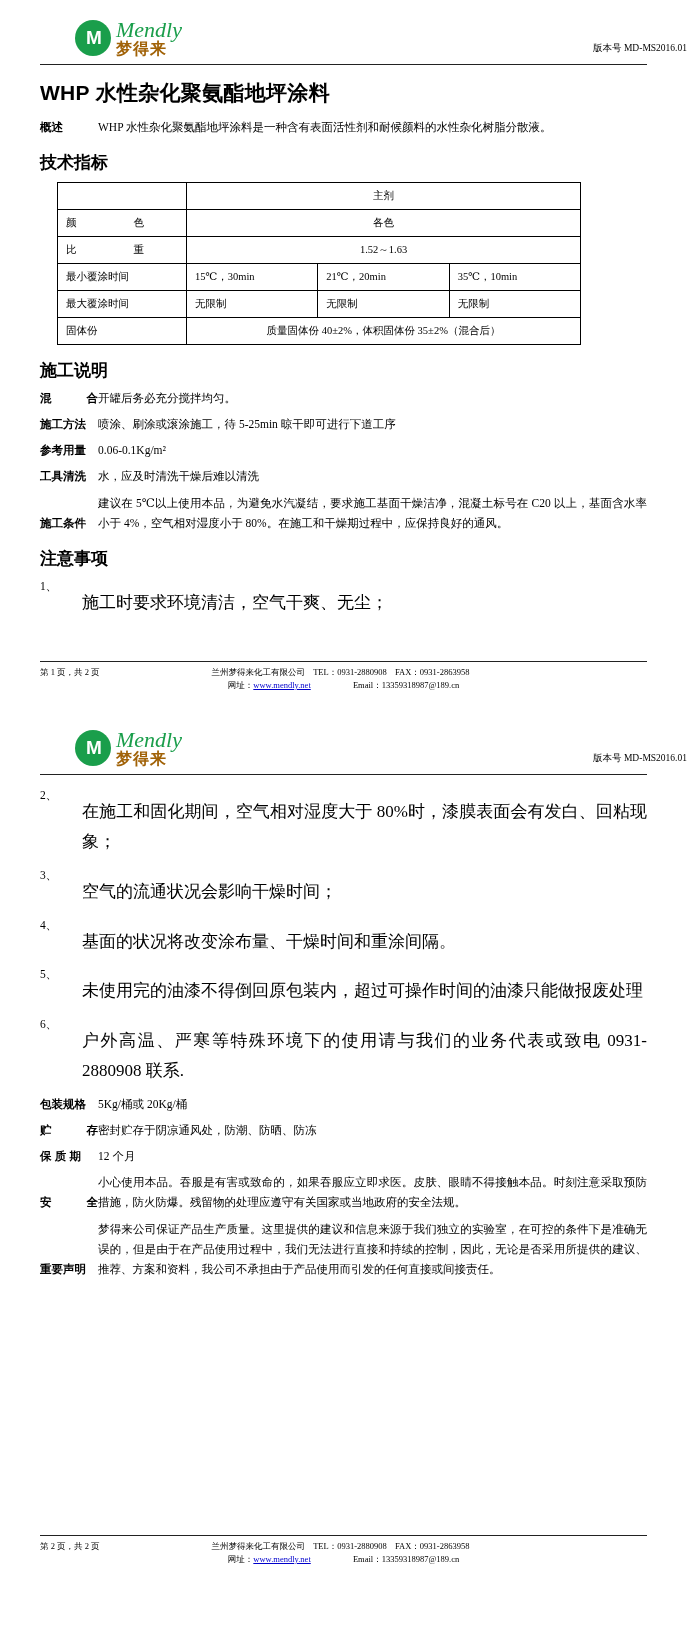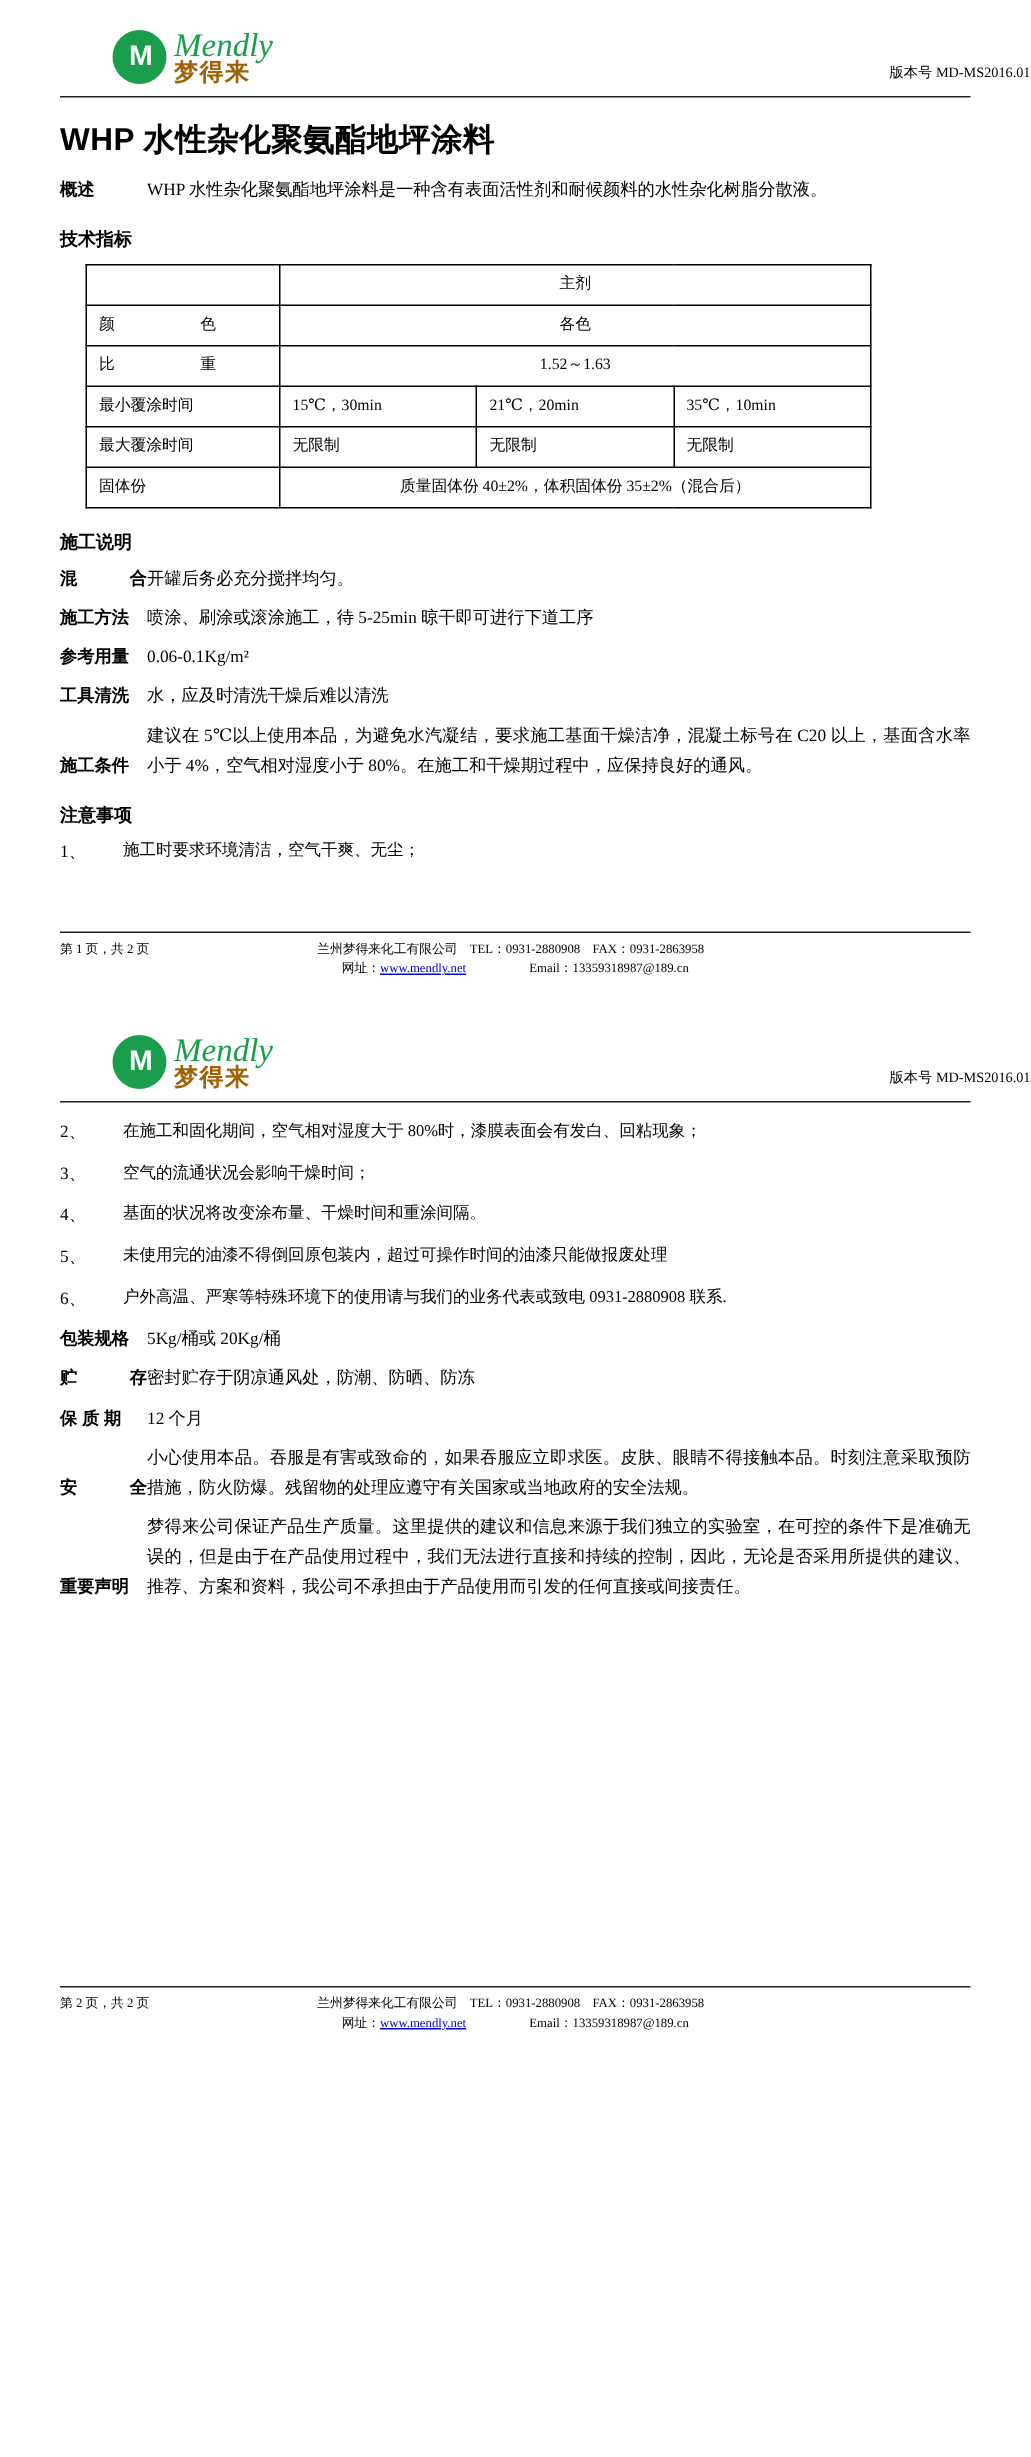--- a/index.html
+++ b/index.html
@@ -109,21 +109,21 @@
   }
   .row .body {
     font-size: 11.5px;
     line-height: 1.75;
     flex: 1;
     text-align: justify;
   }
   .sec-head {
     font-family: "Liberation Sans", sans-serif;
     font-weight: bold;
-    font-size: 12px;
+    font-size: 17px;
     margin: 14px 0 6px 0;
   }
 
   
   table.spec {
     border-collapse: collapse;
     width: 524px;
     margin: 8px 0 0 57px;
     font-size: 10.5px;
   }
@@ -153,24 +153,25 @@
     align-items: flex-start;
     margin-bottom: 7px;
   }
   .num-row .num {
     font-size: 11.5px;
     width: 42px;
     flex: 0 0 42px;
     line-height: 1.8;
   }
   .num-row .txt {
-    font-size: 11px;
+    font-size: 17px;
     line-height: 1.8;
     flex: 1;
     text-align: justify;
+    margin-top: 12px;
   }
 
   
   .footer {
     margin-top: 10px;
   }
   .footer-rule {
     border: 0;
     border-top: 1.5px solid #222222;
     margin: 0 40px 4px 40px;

